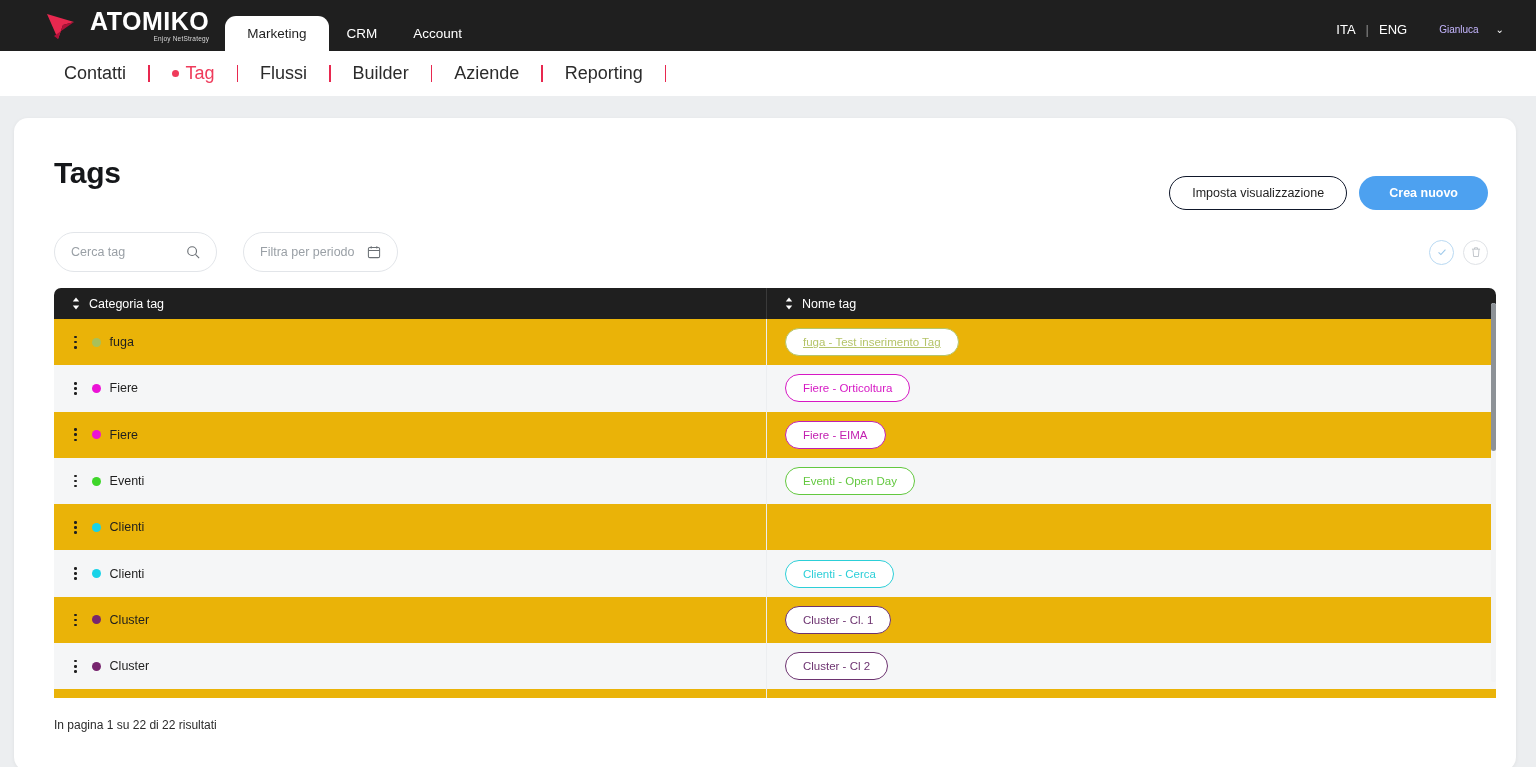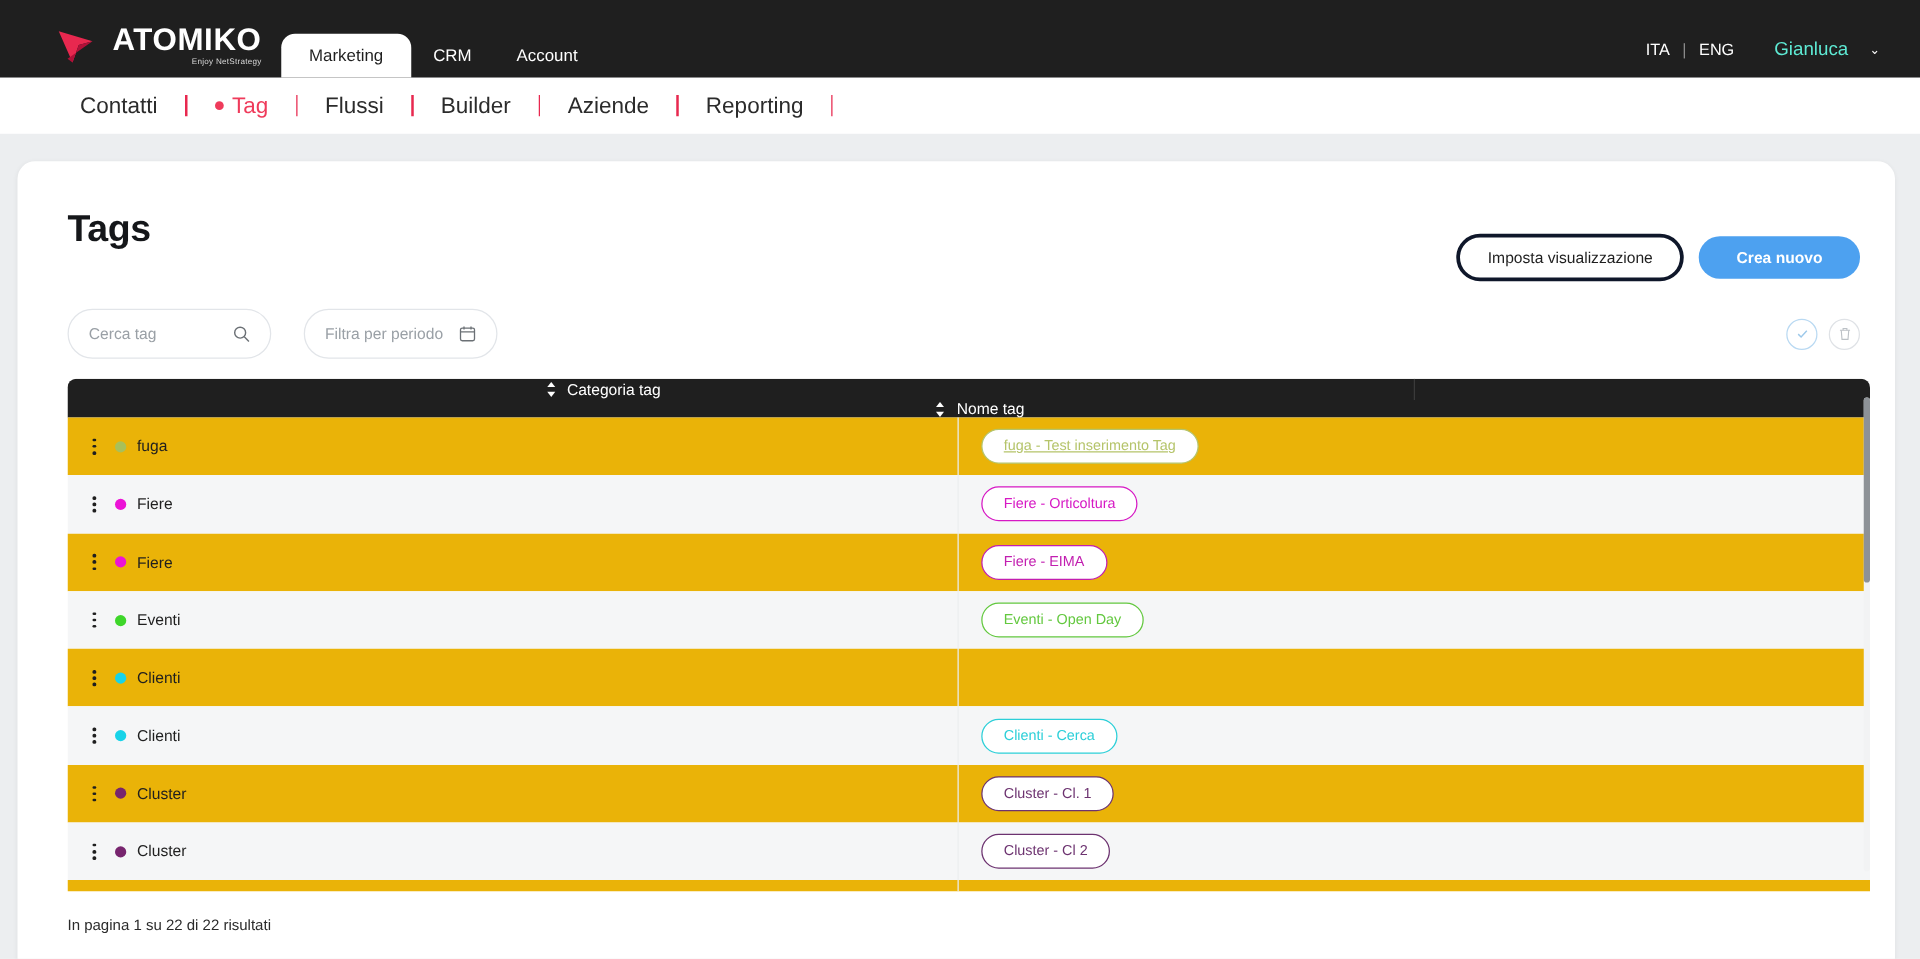--- a/index.html
+++ b/index.html
@@ -5,21 +5,21 @@
   * { box-sizing: border-box; margin: 0; padding: 0; }
   html, body {
     width: 1536px; height: 767px;
     background: #eceef0;
     font-family: "Liberation Sans", sans-serif;
     overflow: hidden;
   }
 
   
   .topbar {
-    height: 62px; background: #1f1f1f;
+    height: 51px; background: #1f1f1f;
     display: flex; align-items: flex-end; position: relative;
   }
   .logo-wrap { display:flex; align-items:center; margin-left:44px; margin-bottom:9px; }
   .logo-mark { width:42px; height:34px; position:relative; margin-right:4px; }
   .logo-text-block { display:flex; flex-direction:column; align-items:flex-end; }
   .logo-word {
     color:#ffffff; font-size:25px; font-weight:bold; letter-spacing:0.5px;
     line-height:25px; font-family:"Liberation Sans", sans-serif;
   }
   .logo-tag { color:#d9d9d9; font-size:6.5px; letter-spacing:0.2px; margin-top:1px; }
@@ -33,21 +33,21 @@
     background:#ffffff; color:#1f1f1f; border-radius:11px 11px 0 0;
     height:35px; padding:0 22px; font-weight:normal;
   }
 
   .topbar-right {
     margin-left:auto; margin-right:32px; margin-bottom:14px;
     display:flex; align-items:center; gap:10px;
   }
   .lang { color:#ffffff; font-size:13px; cursor:pointer; }
   .lang-sep { color:#8a8a8a; font-size:13px; }
-  .user-name { color:#5eead4; font-size:15px; margin-left:22px; cursor:pointer; }
+  .user-name { color:#c4b5fd; font-size:10px; margin-left:22px; cursor:pointer; }
   .caret { color:#ffffff; font-size:10px; margin-left:7px; }
 
   
   .subnav {
     height:45px; background:#ffffff; display:flex; align-items:center;
     padding-left:42px; gap:0;
   }
   .subnav-item {
     font-size:18px; color:#2b2b2b; padding:0 22px; cursor:pointer;
     display:flex; align-items:center; white-space:nowrap;
@@ -70,21 +70,21 @@
   .titles { flex:1; }
   .page-title {
     font-size:30px; font-weight:bold; color:#15171a; letter-spacing:-0.3px;
     line-height:34px;
   }
   .subtitle { font-size:14px; color:#2b2b2b; margin-top:4px; }
   .subtitle .count { color:#7fb3e8; }
 
   .head-actions { display:flex; align-items:center; gap:12px; margin-top:20px; }
   .btn-outline {
-    border:3px solid #0f172a; border-radius:20px; background:#ffffff;
+    border:1px solid #0f172a; border-radius:20px; background:#ffffff;
     font-size:12.5px; color:#1f1f1f; padding:9px 22px; cursor:pointer;
     font-family:"Liberation Sans", sans-serif; white-space:nowrap;
   }
   .btn-primary {
     border:none; border-radius:20px; background:#4da1f0; color:#ffffff;
     font-size:12.5px; font-weight:bold; padding:10px 30px; cursor:pointer;
     font-family:"Liberation Sans", sans-serif; white-space:nowrap;
   }
 
   
@@ -108,21 +108,21 @@
     align-items:center; justify-content:center; cursor:pointer; background:#fff;
   }
   .round-btn.check { border:1px solid #b9d9f2; color:#9cc8ea; }
   .round-btn.trash { border:1px solid #dfe2e6; color:#bcc1c6; }
 
   
   .table-zone { padding:16px 20px 0 40px; position:relative; }
   .table-clip { height:410px; overflow:hidden; position:relative; }
   .thead {
     display:flex; background:#1f1f1f; border-radius:7px 7px 0 0; height:31px;
-    align-items:center; color:#ffffff;flex-direction:column;
+    align-items:center; color:#ffffff;
   }
   .th { display:flex; align-items:center; font-size:12.5px; padding-left:18px; }
   .th.c1 { width:713px; border-right:1px solid #3a3a3a; height:31px; }
   .th.c2 { flex:1; }
   .sort-ico { margin-right:9px; display:flex; flex-direction:column; line-height:5px; }
 
   .trow { display:flex; height:46.3px; align-items:center; background:#eab308; }
   .trow.alt { background:#f5f6f7; }
   .td1 {
     width:713px; display:flex; align-items:center; padding-left:18px;

